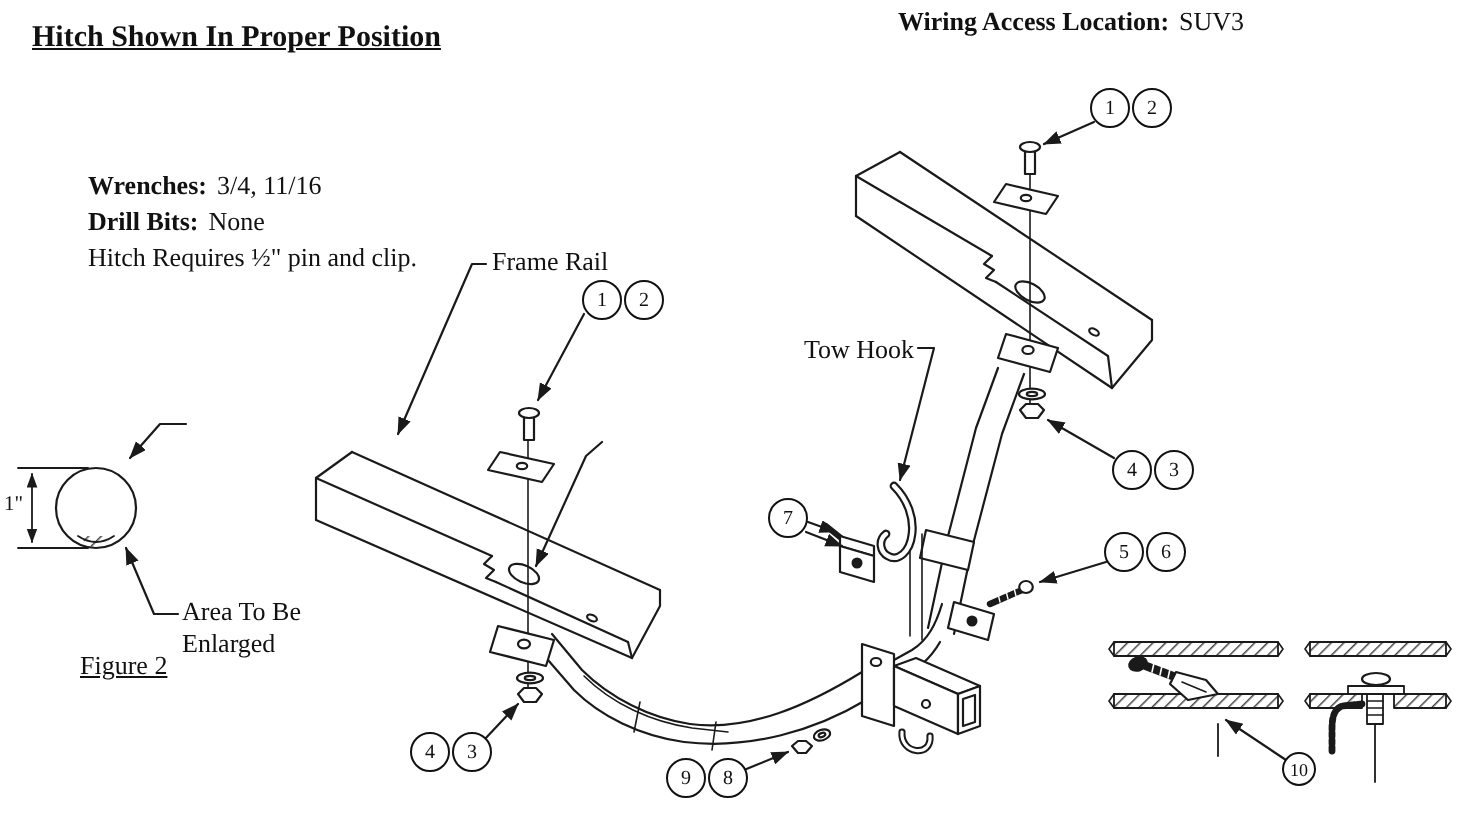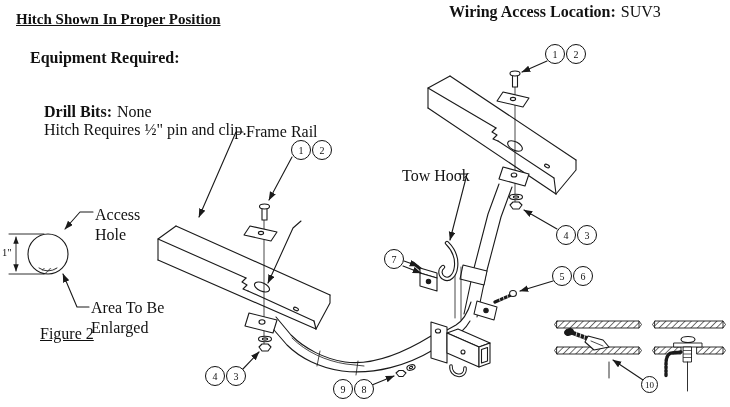--- a/index.html
+++ b/index.html
@@ -1,19 +1,19 @@
 <!DOCTYPE html>
 <html><head>
 <meta charset="utf-8">
 <style>
   html,body{margin:0;padding:0;background:#fff;}
   #page{position:relative;width:730px;height:407px;background:#fff;overflow:hidden;
         font-family:"Liberation Serif","DejaVu Serif",serif;color:#111;}
   #art{position:absolute;left:0;top:0;width:730px;height:407px;}
-  .txt{position:absolute;white-space:pre-line;line-height:1.18;font-size:16px;}
+  .txt{position:absolute;white-space:pre-line;line-height:1.18;font-size:13px;}
   .b{font-weight:bold;}
   .title{font-size:15px;font-weight:bold;text-decoration:underline;white-space:nowrap;}
   .caption{text-decoration:underline;}
   .val{margin-left:5px;}
   .callout{position:absolute;width:20px;height:20px;border:1.2px solid #111;border-radius:50%;
            background:#fff;text-align:center;line-height:19px;font-size:10px;box-sizing:border-box;}
   .callout.small{width:17px;height:17px;line-height:16px;font-size:9px;}
   .wrap{line-height:1.25;}
 </style>
 </head>
@@ -188,32 +188,33 @@
       </g>
     </g>
   </svg>
 
   <div class="txt title" style="left:16px;top:11px;">Hitch Shown In Proper Position</div>
 
   <div class="txt" style="left:449px;top:3px;white-space:nowrap;">
     <span class="b">Wiring Access Location:</span><span class="val">SUV3</span>
   </div>
 
-  <div class="txt b" style="left:30px;top:49px;">Equipment Required:</div>
+  <div class="txt" style="left:44px;top:85px;white-space:nowrap;">
+    <span class="b">Wrenches:</span><span class="val">3/4, 11/16</span>
+  </div>
   <div class="txt" style="left:44px;top:103px;white-space:nowrap;text-align:right;">
     <span class="b">Drill Bits:</span><span class="val">None</span>
   </div>
   <div class="txt" style="left:44px;top:121px;white-space:nowrap;">Hitch Requires ½" pin and clip.</div>
 
   <div class="txt" style="left:246px;top:123px;white-space:nowrap;text-align:center;">Frame Rail</div>
 
 
   <div class="txt" style="left:402px;top:167px;white-space:nowrap;">Tow Hook</div>
 
-  <div class="txt wrap" style="left:95px;top:205px;width:52px;">Access Hole</div>
   <div class="txt wrap" style="left:91px;top:298px;width:74px;">Area To Be Enlarged</div>
   <div class="txt caption" style="left:40px;top:325px;">Figure 2</div>
   <div class="txt" style="left:2px;top:247px;font-size:10.5px;">1"</div>
 
   <div class="callout" style="left:545px;top:44px;">1</div>
   <div class="callout" style="left:566px;top:44px;">2</div>
 
   <div class="callout" style="left:291px;top:140px;">1</div>
   <div class="callout" style="left:312px;top:140px;">2</div>
 

